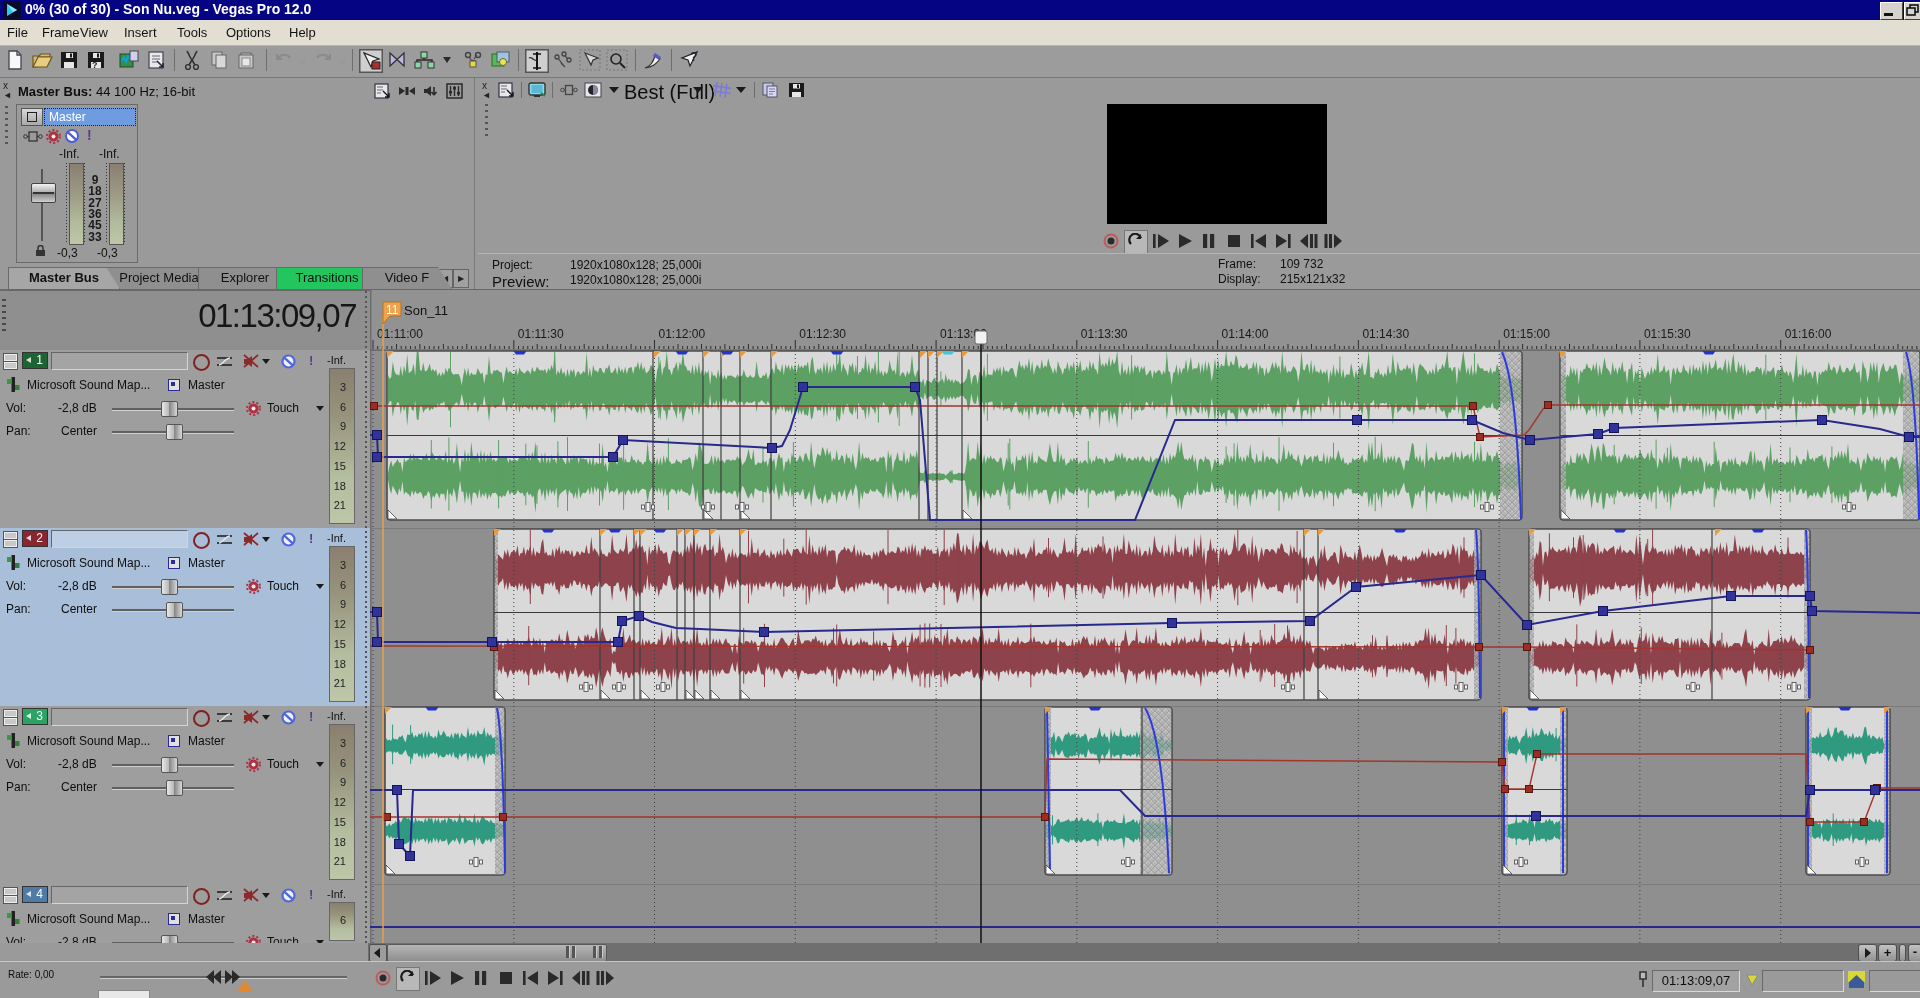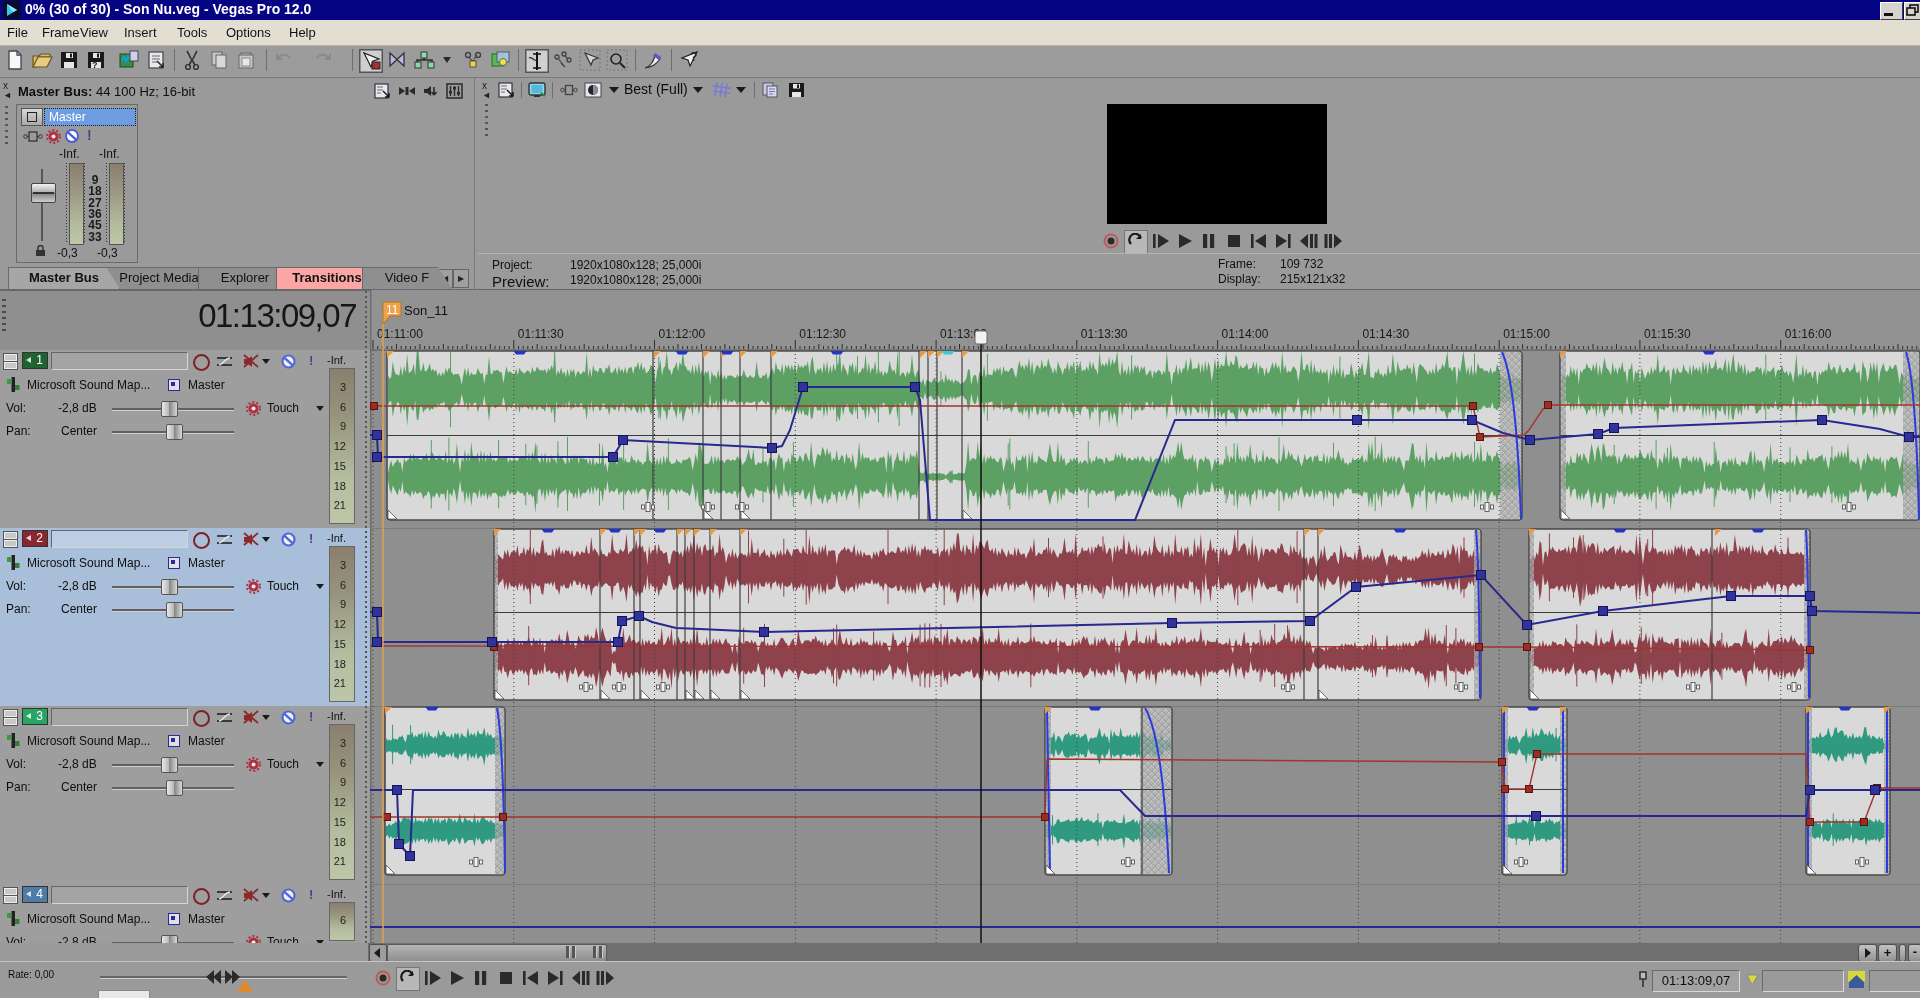--- a/index.html
+++ b/index.html
@@ -237,21 +237,21 @@
         <svg style="position:absolute;left:18px;top:140px" width="11" height="12">
           <rect x="1" y="5" width="9" height="6" fill="#333"></rect>
           <path d="M3 5V3a2.5 2.5 0 015 0v2" fill="none" stroke="#333" stroke-width="1.5"></path>
         </svg>
         <div style="position:absolute;left:40px;top:141px;font-size:12px;color:#111">-0,3</div>
         <div style="position:absolute;left:80px;top:141px;font-size:12px;color:#111">-0,3</div>
       </div>
     <div style="position:absolute;left:8px;top:189px;width:110px;height:21px;background:#a6a6a6;border:1px solid #6a6a6a;border-bottom:none;border-radius:0 8px 0 0;z-index:3;font-size:13px;font-weight:bold;color:#111;text-align:center;line-height:20px;clip-path:polygon(0 0,calc(100% - 14px) 0,100% 100%,0 100%)">Master Bus</div>
       <div style="position:absolute;left:104px;top:189px;width:108px;height:21px;background:#8f8f8f;border:1px solid #6a6a6a;border-bottom:none;border-radius:0 8px 0 0;z-index:1;font-size:13px;font-weight:normal;color:#111;text-align:center;line-height:20px;clip-path:polygon(0 0,calc(100% - 14px) 0,100% 100%,0 100%)">Project Media</div>
       <div style="position:absolute;left:198px;top:189px;width:92px;height:21px;background:#8f8f8f;border:1px solid #6a6a6a;border-bottom:none;border-radius:0 8px 0 0;z-index:1;font-size:13px;font-weight:normal;color:#111;text-align:center;line-height:20px;clip-path:polygon(0 0,calc(100% - 14px) 0,100% 100%,0 100%)">Explorer</div>
-      <div style="position:absolute;left:276px;top:189px;width:100px;height:21px;background:#fca5a5;border:1px solid #6a6a6a;border-bottom:none;border-radius:0 8px 0 0;z-index:1;font-size:13px;font-weight:bold;color:#111;text-align:center;line-height:20px;clip-path:polygon(0 0,calc(100% - 14px) 0,100% 100%,0 100%)">Transitions</div>
+      <div style="position:absolute;left:276px;top:189px;width:100px;height:21px;background:#22c55e;border:1px solid #6a6a6a;border-bottom:none;border-radius:0 8px 0 0;z-index:1;font-size:13px;font-weight:normal;color:#111;text-align:center;line-height:20px;clip-path:polygon(0 0,calc(100% - 14px) 0,100% 100%,0 100%)">Transitions</div>
       <div style="position:absolute;left:362px;top:189px;width:88px;height:21px;background:#8f8f8f;border:1px solid #6a6a6a;border-bottom:none;border-radius:0 8px 0 0;z-index:1;font-size:13px;font-weight:normal;color:#111;text-align:center;line-height:20px;clip-path:polygon(0 0,calc(100% - 14px) 0,100% 100%,0 100%)">Video F</div>
       <div style="position:absolute;left:437px;top:191px;width:14px;height:17px;background:#a0a0a0;border:1px solid #666;text-align:center;font-size:8px;line-height:17px;color:#222">◀</div>
       <div style="position:absolute;left:453px;top:191px;width:14px;height:17px;background:#a0a0a0;border:1px solid #666;text-align:center;font-size:8px;line-height:17px;color:#222">▶</div>
   </div>
   <div class="vsep" style="left:474px;top:0;height:212px;background:#7a7a7a"></div>
 
   <div style="position:absolute;left:478px;top:0;width:1442px;height:212px">
     <div style="position:absolute;left:4px;top:2px;font-size:10px;color:#222">x</div>
     <div style="position:absolute;left:4px;top:12px;font-size:9px;color:#222">◄</div>
     <div style="position:absolute;left:7px;top:26px;width:3px;height:36px;background-image:repeating-linear-gradient(#555 0 2px,transparent 2px 6px)"></div>
@@ -273,21 +273,21 @@
         <circle cx="15.5" cy="8" r="1.8" fill="none" stroke="#444"></circle>
         <rect x="5.5" y="3.5" width="7" height="9" fill="none" stroke="#444" stroke-width="1.3"></rect>
         <path d="M4 8h2M12 8h2" stroke="#444"></path>
       </svg>
       <svg style="position:absolute;left:106px;top:4px" width="18" height="16" viewBox="0 0 18 16">
         <rect x="1" y="1" width="16" height="14" fill="#e8e8e8" stroke="#445"></rect>
         <circle cx="9" cy="8" r="5" fill="#223"></circle>
         <path d="M9 3a5 5 0 010 10z" fill="#8a8a9a"></path>
       </svg>
       <div style="position:absolute;left:131px;top:9px;width:0;height:0;border-left:5px solid transparent;border-right:5px solid transparent;border-top:6px solid #1a1a1a"></div>
-      <div style="position:absolute;left:146px;top:3px;font-size:14px;color:#0d0d0d">Best (Full)</div>
+      <div style="position:absolute;left:146px;top:3px;font-size:20px;color:#0d0d0d">Best (Full)</div>
       <div style="position:absolute;left:215px;top:9px;width:0;height:0;border-left:5px solid transparent;border-right:5px solid transparent;border-top:6px solid #1a1a1a"></div>
       <svg style="position:absolute;left:235px;top:4px" width="18" height="16" viewBox="0 0 18 16">
         <path d="M3 1v14M8 1v14M13 1v14M-2 5h20M-2 10h20" stroke="#7a7ad8" stroke-width="1.5" transform="rotate(8 8 8)"></path>
       </svg>
       <div style="position:absolute;left:258px;top:9px;width:0;height:0;border-left:5px solid transparent;border-right:5px solid transparent;border-top:6px solid #1a1a1a"></div>
       <div class="vsep" style="left:276px;top:4px;height:16px"></div>
       <svg style="position:absolute;left:284px;top:4px" width="18" height="16" viewBox="0 0 18 16">
         <rect x="1" y="1" width="10" height="12" fill="#c8c8e8" stroke="#556"></rect>
         <rect x="5" y="4" width="10" height="11" fill="#d8d8f0" stroke="#556"></rect>
         <path d="M7 7h6M7 9.5h6M7 12h4" stroke="#77a"></path>

